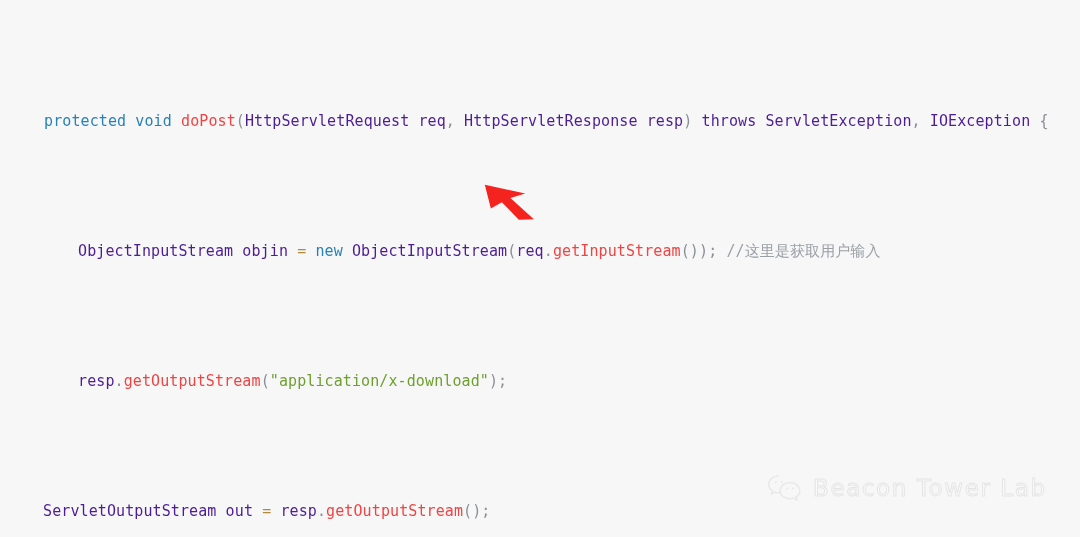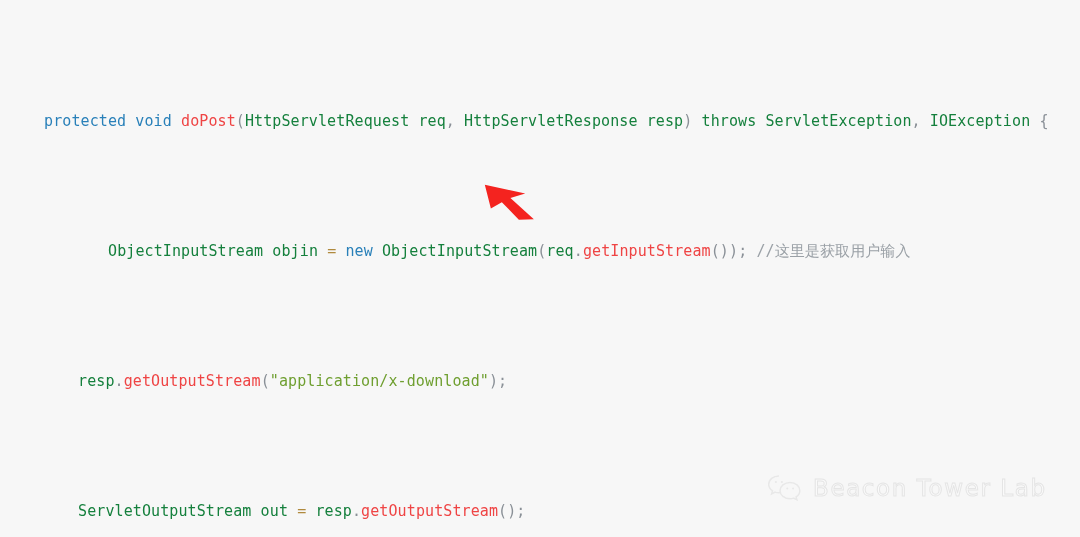--- a/index.html
+++ b/index.html
@@ -33,21 +33,21 @@
     padding-left: 44px;
     white-space: pre;
   }
   
   .kw   { color: #2980b9; }
   .fn   { color: #ef4444; }
   .str  { color: #6f9f30; }
   .cmt  { color: #9aa0a6; }
   .op   { color: #b08a3e; }
   .pun  { color: #8a9097; }
-  .txt  { color: #15803d; }
+  .txt  { color: #4c1d95; }
 
   
   #arrow {
     position: absolute;
     left: 481px;
     top: 178px;
     width: 64px;
     height: 44px;
     pointer-events: none;
   }
@@ -80,27 +80,27 @@
 <body>
 
 <div id="screen">
 
   <div id="code">
 
     
     <div class="line" style="padding-left:44px"><span class="kw">protected</span> <span class="kw">void</span> <span class="fn">doPost</span><span class="pun">(</span><span class="txt">HttpServletRequest req</span><span class="pun">,</span><span class="txt"> HttpServletResponse resp</span><span class="pun">)</span> <span class="txt">throws ServletException</span><span class="pun">,</span><span class="txt"> IOException</span> <span class="pun">{</span></div>
 
     
-    <div class="line" style="padding-left:108px"><span class="txt">ObjectInputStream objin </span><span class="op">=</span> <span class="kw">new</span> <span class="txt">ObjectInputStream</span><span class="pun">(</span><span class="txt">req</span><span class="pun">.</span><span class="fn">getInputStream</span><span class="pun">());</span> <span class="cmt">//这里是获取用户输入</span></div>
+    <div class="line" style="padding-left:78px"><span class="txt">ObjectInputStream objin </span><span class="op">=</span> <span class="kw">new</span> <span class="txt">ObjectInputStream</span><span class="pun">(</span><span class="txt">req</span><span class="pun">.</span><span class="fn">getInputStream</span><span class="pun">());</span> <span class="cmt">//这里是获取用户输入</span></div>
 
     
     <div class="line" style="padding-left:78px"><span class="txt">resp</span><span class="pun">.</span><span class="fn">getOutputStream</span><span class="pun">(</span><span class="str">"application/x-download"</span><span class="pun">);</span></div>
 
     
-    <div class="line" style="padding-left:78px"><span class="txt">ServletOutputStream out </span><span class="op">=</span> <span class="txt">resp</span><span class="pun">.</span><span class="fn">getOutputStream</span><span class="pun">();</span></div>
+    <div class="line" style="padding-left:43px"><span class="txt">ServletOutputStream out </span><span class="op">=</span> <span class="txt">resp</span><span class="pun">.</span><span class="fn">getOutputStream</span><span class="pun">();</span></div>
 
     
     
 
     
     
 
     
     
 

